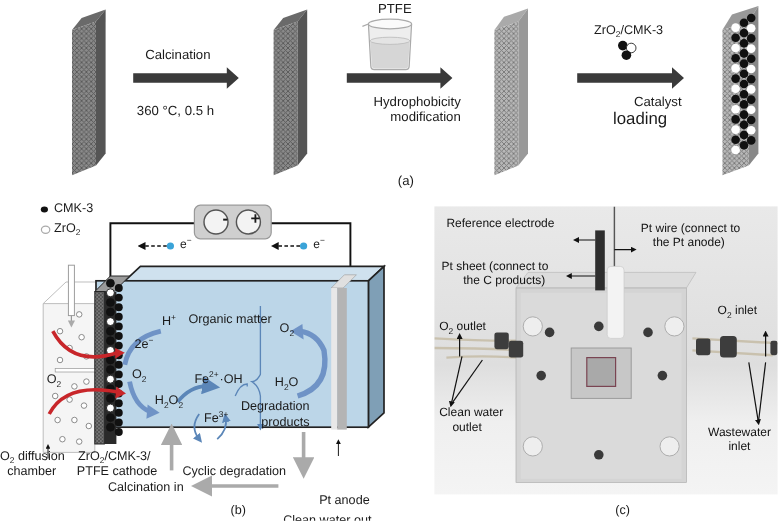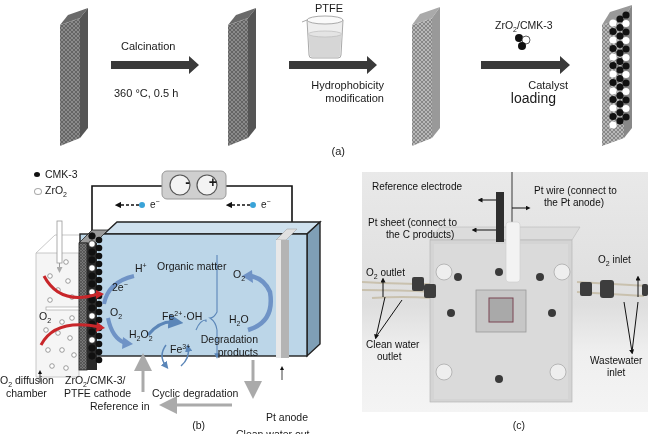--- a/index.html
+++ b/index.html
@@ -290,21 +290,21 @@
 <div class="lbl ctr" style="left:188px;top:333px;width:70px;">Degradation</div>
 <div class="lbl ctr" style="left:188px;top:346px;width:70px;">products</div>
 <div class="lbl" style="left:39px;top:310px;"><span>O</span><sub>2</sub></div>
 
 <div class="lbl" style="left:0px;top:374px;"><span>O</span><sub>2</sub><span> diffusion</span></div>
 <div class="lbl" style="left:6px;top:387px;">chamber</div>
 <div class="lbl" style="left:65px;top:374px;"><span>ZrO</span><sub>2</sub><span>/CMK-3/</span></div>
 <div class="lbl" style="left:64px;top:387px;">PTFE cathode</div>
 <div class="lbl" style="left:266px;top:374px;margin-top:37px;">Pt anode</div>
 <div class="lbl" style="left:152px;top:387px;">Cyclic degradation</div>
-<div class="lbl" style="left:90px;top:400px;">Reference in</div>
+<div class="lbl" style="left:90px;top:400px;">Calcination in</div>
 <div class="lbl" style="left:236px;top:400px;margin-top:28px;">Clean water out</div>
 <div class="lbl ctr" style="left:165px;top:419px;width:40px;">(b)</div>
 
 <div class="abs" style="left:362px;top:172px;width:286px;height:240px;background:linear-gradient(180deg,#e9e9e9 0%,#dedede 55%,#efefef 75%,#f4f4f4 100%);">
   <svg width="286" height="240">
 
     <path d="M0,110 Q40,112 70,112" stroke="#c9c1ae" stroke-width="2" fill="none"></path>
     <path d="M0,118 Q40,118 70,120" stroke="#c9c1ae" stroke-width="2" fill="none"></path>
     <path d="M10,126 Q40,124 70,126" stroke="#c9c1ae" stroke-width="2" fill="none"></path>
 

